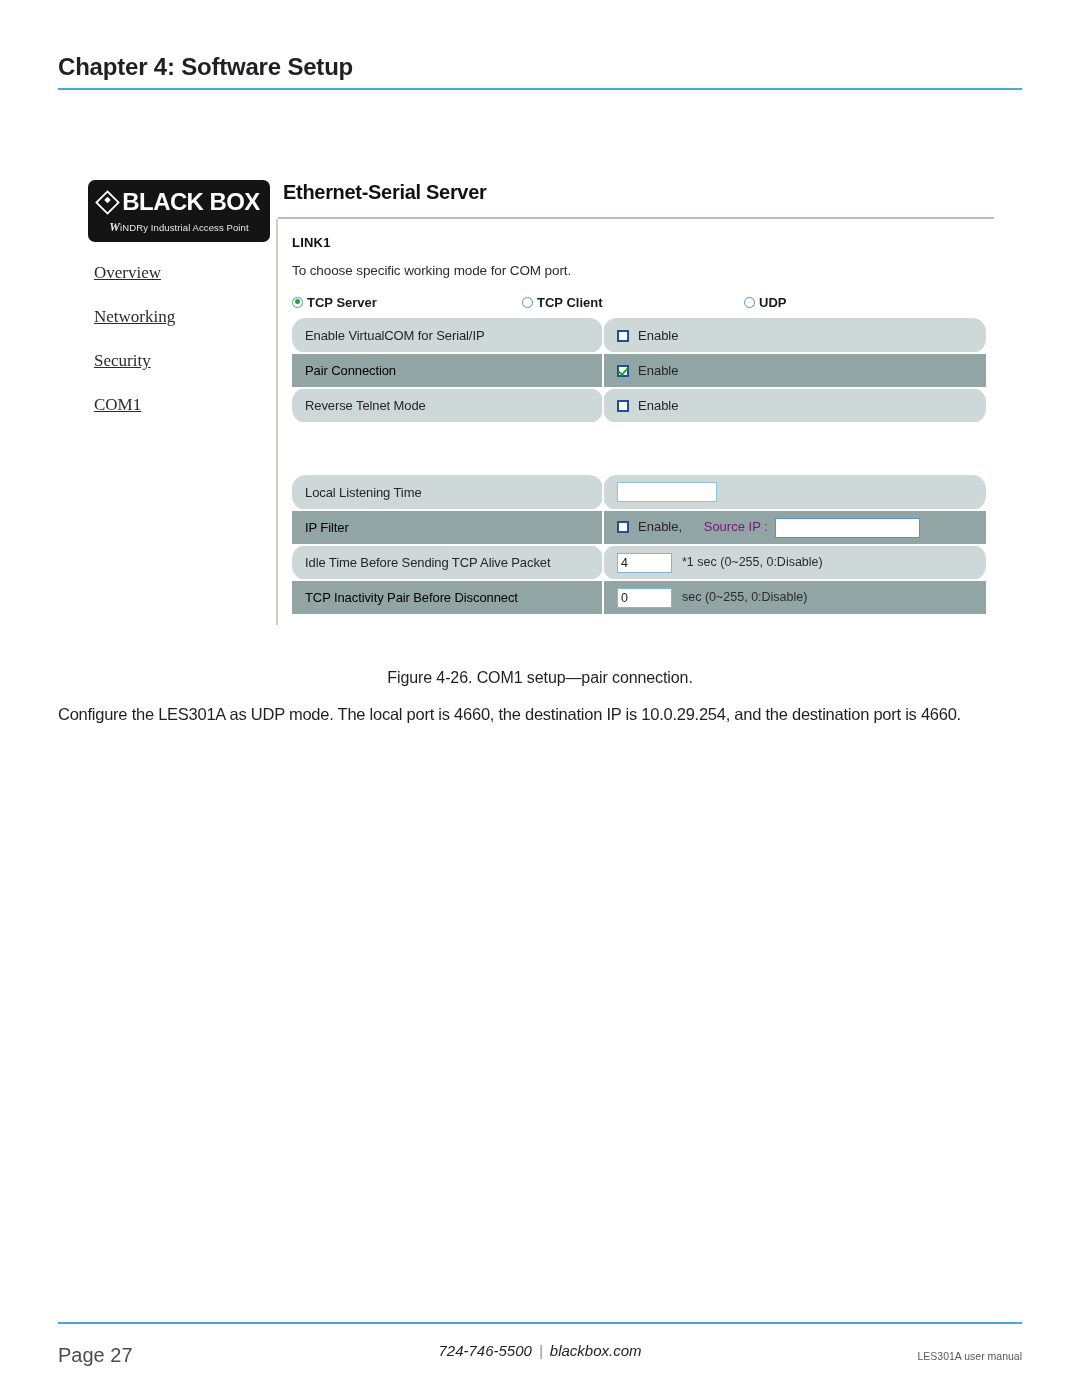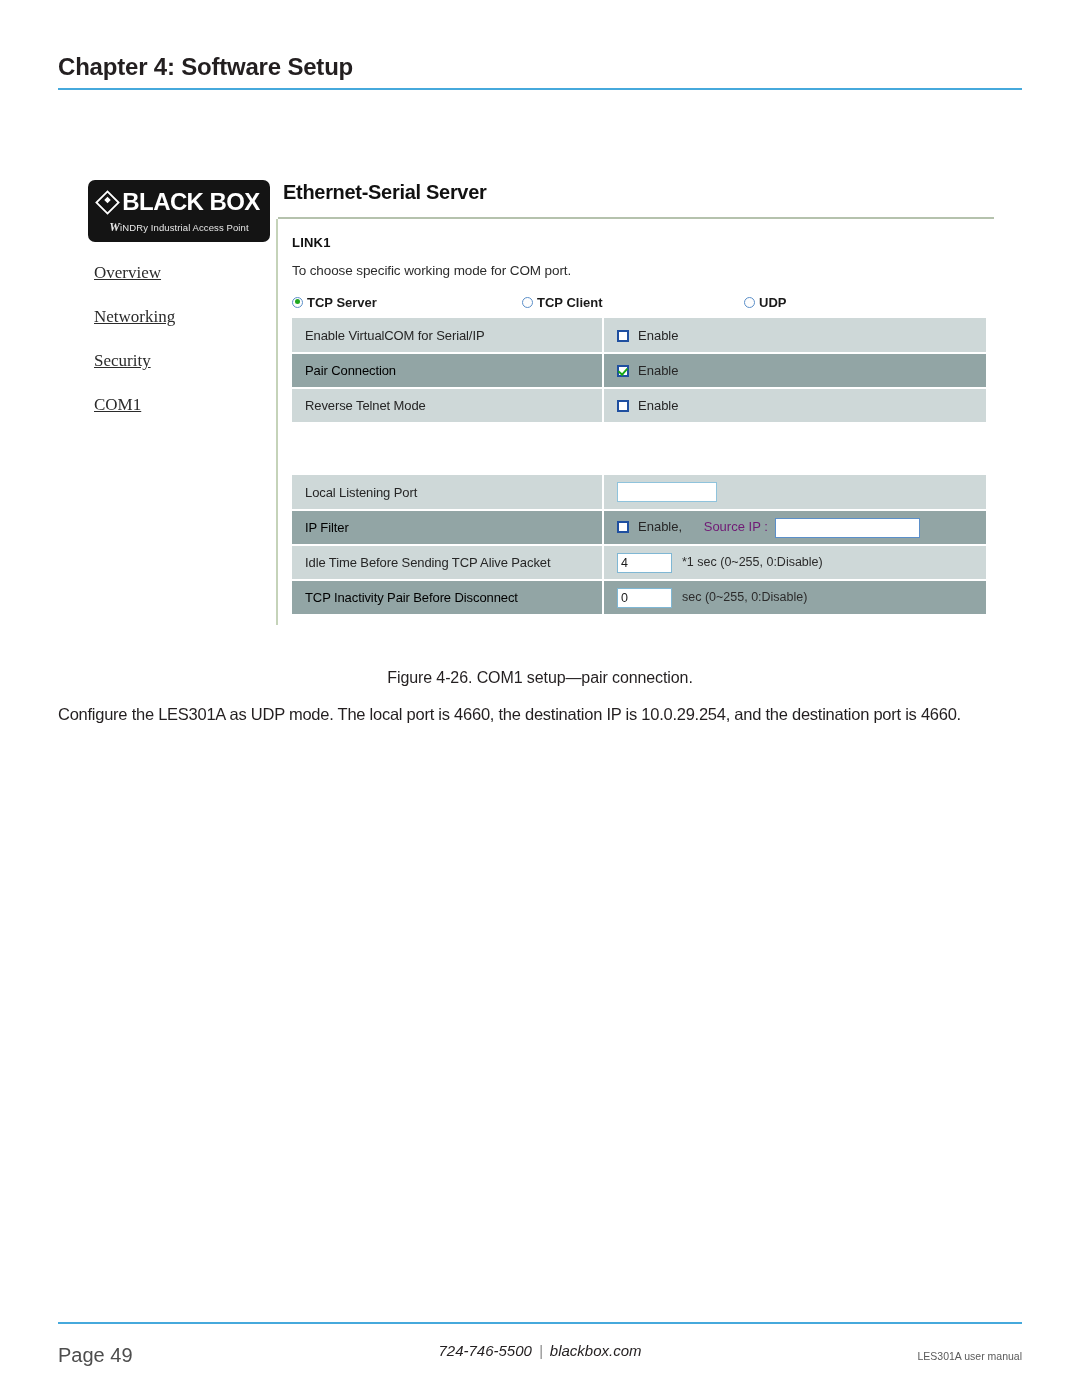--- a/index.html
+++ b/index.html
@@ -218,21 +218,21 @@
   }
   .ftable tr { height: 35px; }
   .ftable td {
     font-size: 13px;
     color: #262626;
     vertical-align: middle;
     padding: 0 0 0 13px;
     border-bottom: 2px solid #ffffff;
   }
   .ftable td.lbl { width: 297px; border-right: 2px solid #ffffff; letter-spacing: -0.1px; }
-  .ftable tr.light td { background: #ced8d8; }
+  .ftable tr.light td { background: #ced8d8; border-radius: 14px; }
   .ftable tr.dark td  { background: #92a5a5; }
   .ftable tr.dark td.lbl { color: #000000; }
 
   .gap-block { height: 45px; background: #ffffff; }
 
   
   .cb {
     display: inline-block;
     width: 12px;
     height: 12px;
@@ -412,21 +412,21 @@
           </td>
         </tr>
       </tbody>
         </table>
 
       <div class="gap-block"></div>
 
       <table class="ftable">
         <tbody>
             <tr class="light">
-          <td class="lbl">Local Listening Port</td>
+          <td class="lbl">Local Listening Time</td>
           <td>
             <span class="inp w-port"></span>
           </td>
         </tr>
         <tr class="dark">
           <td class="lbl">IP Filter</td>
           <td>
             <span class="cb"></span><span class="cell-txt">Enable,</span>
             <span class="srclbl" style="margin-left:18px;">Source IP :</span><span class="inp w-src"></span>
           </td>
@@ -447,16 +447,16 @@
         </table>
     </div>
   </div>
 </div>
 
 <div class="fig-caption">Figure 4-26. COM1 setup—pair connection.</div>
 <div class="body-para">Configure the LES301A as UDP mode. The local port is 4660, the destination IP is 10.0.29.254, and the destination port is 4660.</div>
 
 <div class="footer-rule"></div>
 <div class="footer">
-  <div class="foot-page">Page 49</div>
+  <div class="foot-page">Page 27</div>
   <div class="foot-center"><span>724-746-5500</span><span class="sep">|</span><span>blackbox.com</span></div>
   <div class="foot-right">LES301A user manual</div>
 </div>
 
 </body></html>

